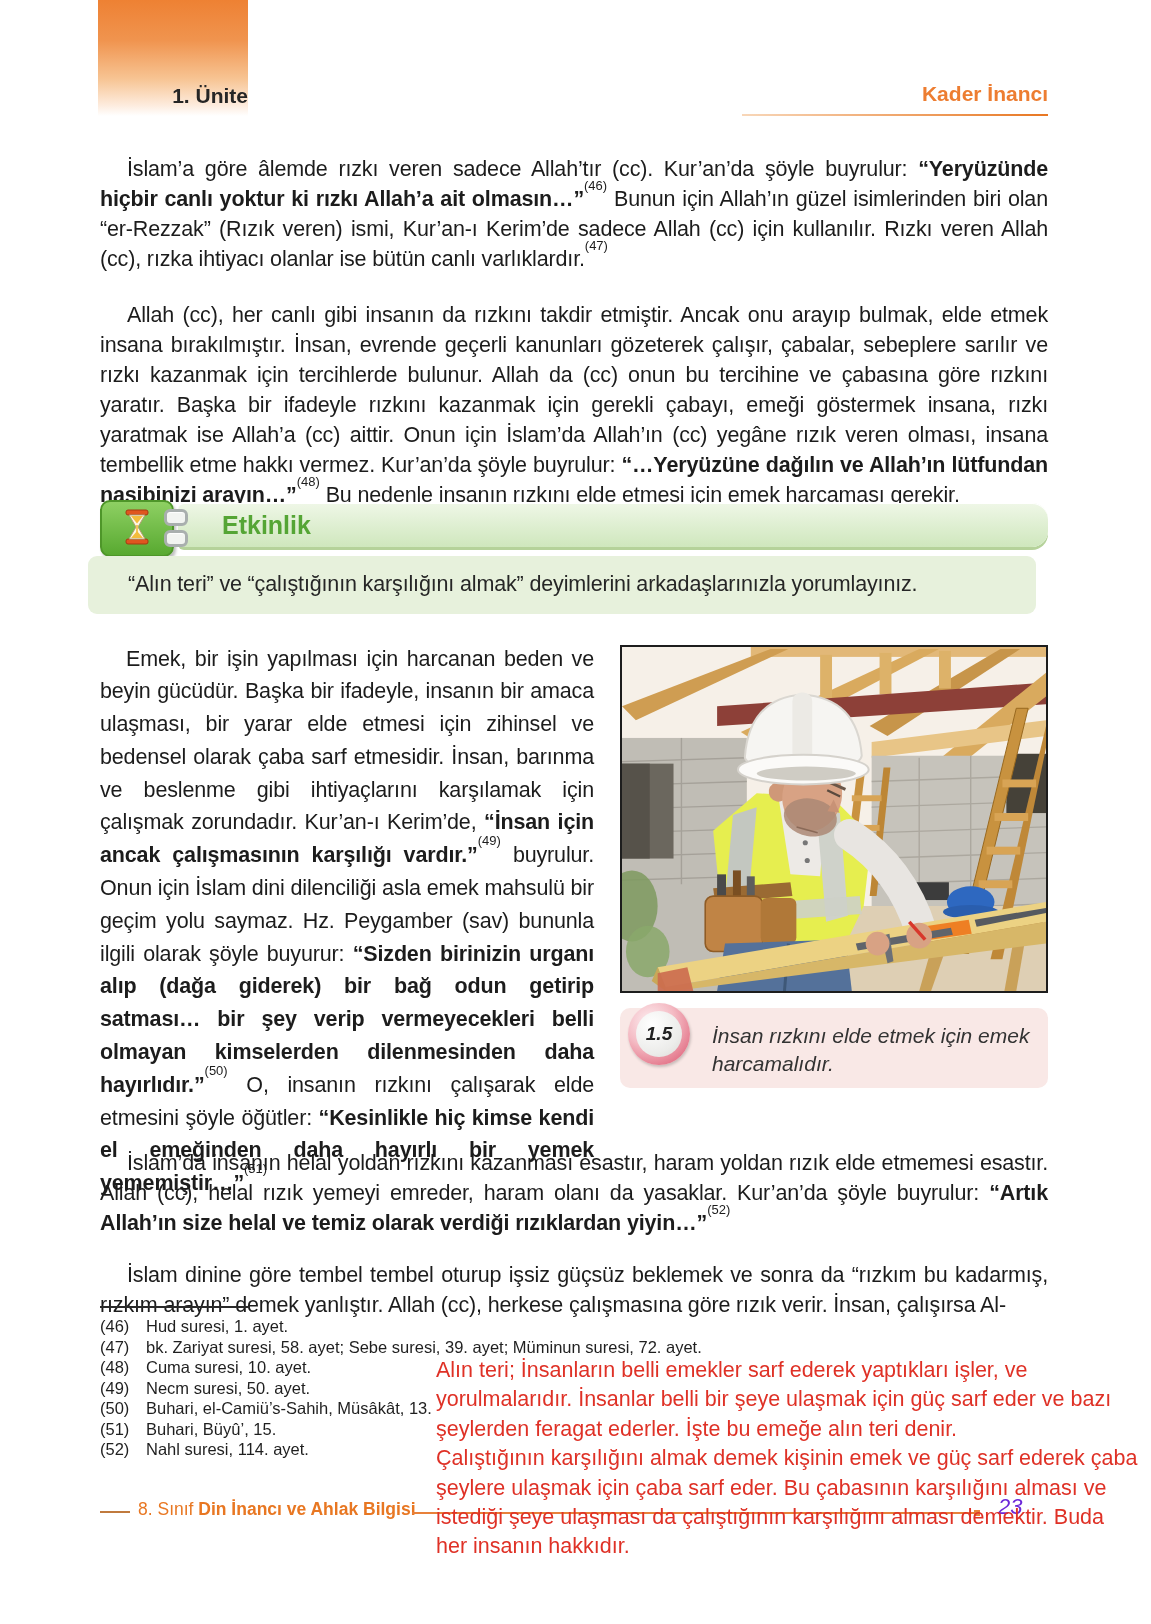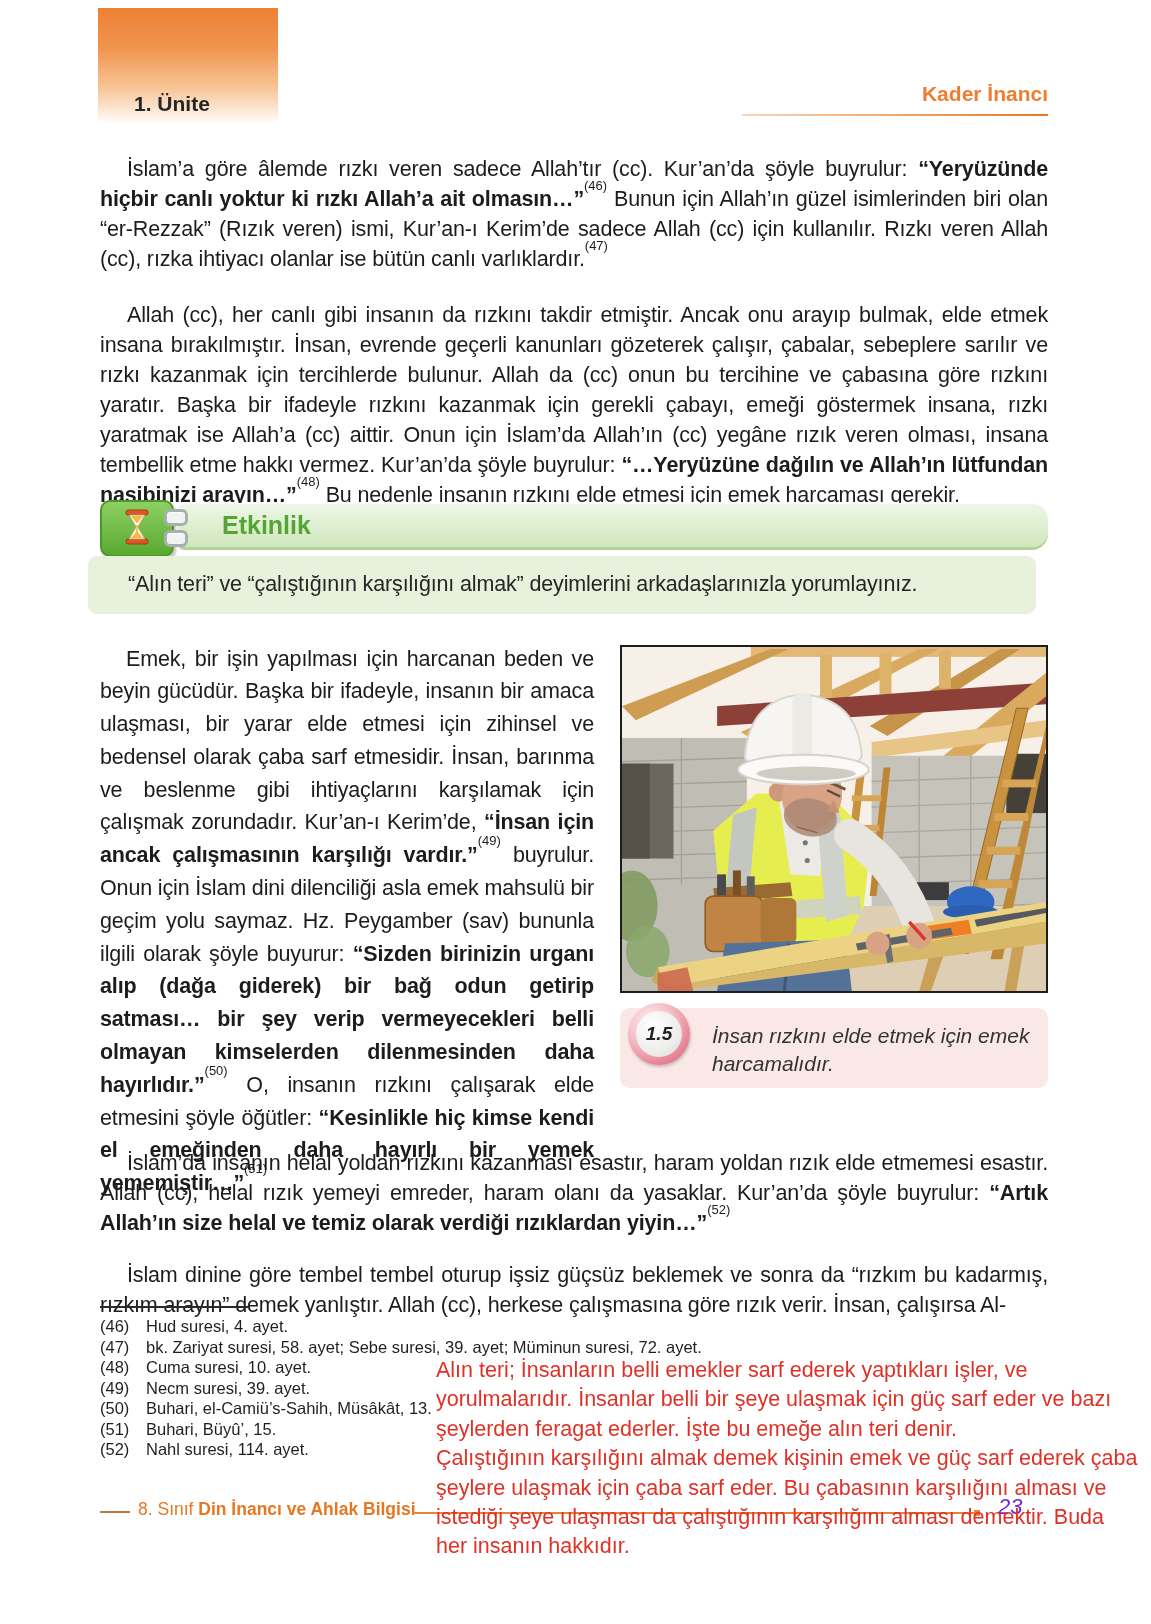--- a/index.html
+++ b/index.html
@@ -1,22 +1,22 @@
 <!DOCTYPE html>
 <html lang="tr"><head>
 <meta charset="utf-8">
 <style>
   html,body{margin:0;padding:0;background:#ffffff;}
   .page{position:relative;width:1151px;height:1624px;background:#fff;overflow:hidden;
         font-family:"Liberation Sans",sans-serif;color:#1c1c1c;}
 
   
-  .unit-box{position:absolute;left:98px;top:8px;width:180px;height:116px;
+  .unit-box{position:absolute;left:98px;top:0;width:150px;height:116px;
     background:linear-gradient(180deg,#ee8133 0%,#f0944f 35%,#f7c493 68%,#fdeadb 90%,#ffffff 100%);
-    display:flex;align-items:flex-end;}
+    display:flex;align-items:flex-end;justify-content:flex-end;}
   .unit-box span{font-size:21px;font-weight:bold;color:#262626;padding:0 0 8px 36px;}
   .unit-title{position:absolute;top:82px;right:103px;font-size:21px;font-weight:bold;color:#ed7d31;}
   .title-rule{position:absolute;top:114px;left:742px;width:306px;height:2px;
     background:linear-gradient(90deg,#f8d7b9,#e87722);}
 
   
   .para{position:absolute;left:100px;width:948px;font-size:21.5px;line-height:30px;
     text-align:justify;text-indent:27px;letter-spacing:-0.15px;}
   .b{font-weight:bold;}
   sup{font-size:13px;line-height:0;vertical-align:top;position:relative;top:2px;letter-spacing:0;}
@@ -237,24 +237,24 @@
       </span>
       <span>İnsan rızkını elde etmek için emek harcamalıdır.</span>
     </figcaption>
   </figure>
 
   <p class="para" id="p4"><span>İslam’da insanın helal yoldan rızkını kazanması esastır, haram yoldan rızık elde etmemesi esastır. Allah (cc), helal rızık yemeyi emreder, haram olanı da yasaklar. Kur’an’da şöyle buyrulur: </span><span class="b">“Artık Allah’ın size helal ve temiz olarak verdiği rızıklardan yiyin…”</span><sup>(52)</sup></p>
   <p class="para" id="p5"><span>İslam dinine göre tembel tembel oturup işsiz güçsüz beklemek ve sonra da “rızkım bu kadarmış, rızkım arayın” demek yanlıştır. Allah (cc), herkese çalışmasına göre rızık verir. İnsan, çalışırsa Al-</span></p>
 
   <div class="fn-rule"></div>
   <div class="footnotes">
-      <div class="fn-row"><span class="fn-num">(46)</span><span>Hud suresi, 4. ayet.</span></div>
+      <div class="fn-row"><span class="fn-num">(46)</span><span>Hud suresi, 1. ayet.</span></div>
       <div class="fn-row"><span class="fn-num">(47)</span><span>bk. Zariyat suresi, 58. ayet; Sebe suresi, 39. ayet; Müminun suresi, 72. ayet.</span></div>
       <div class="fn-row"><span class="fn-num">(48)</span><span>Cuma suresi, 10. ayet.</span></div>
-      <div class="fn-row"><span class="fn-num">(49)</span><span>Necm suresi, 39. ayet.</span></div>
+      <div class="fn-row"><span class="fn-num">(49)</span><span>Necm suresi, 50. ayet.</span></div>
       <div class="fn-row"><span class="fn-num">(50)</span><span>Buhari, el-Camiü’s-Sahih, Müsâkât, 13.</span></div>
       <div class="fn-row"><span class="fn-num">(51)</span><span>Buhari, Büyû’, 15.</span></div>
       <div class="fn-row"><span class="fn-num">(52)</span><span>Nahl suresi, 114. ayet.</span></div>
     </div>
 
   <div class="annotation">
       <div>Alın teri; İnsanların belli emekler sarf ederek yaptıkları işler, ve</div>
       <div>yorulmalarıdır. İnsanlar belli bir şeye ulaşmak için güç sarf eder ve bazı</div>
       <div>şeylerden feragat ederler. İşte bu emeğe alın teri denir.</div>
       <div>Çalıştığının karşılığını almak demek kişinin emek ve güç sarf ederek çaba</div>

